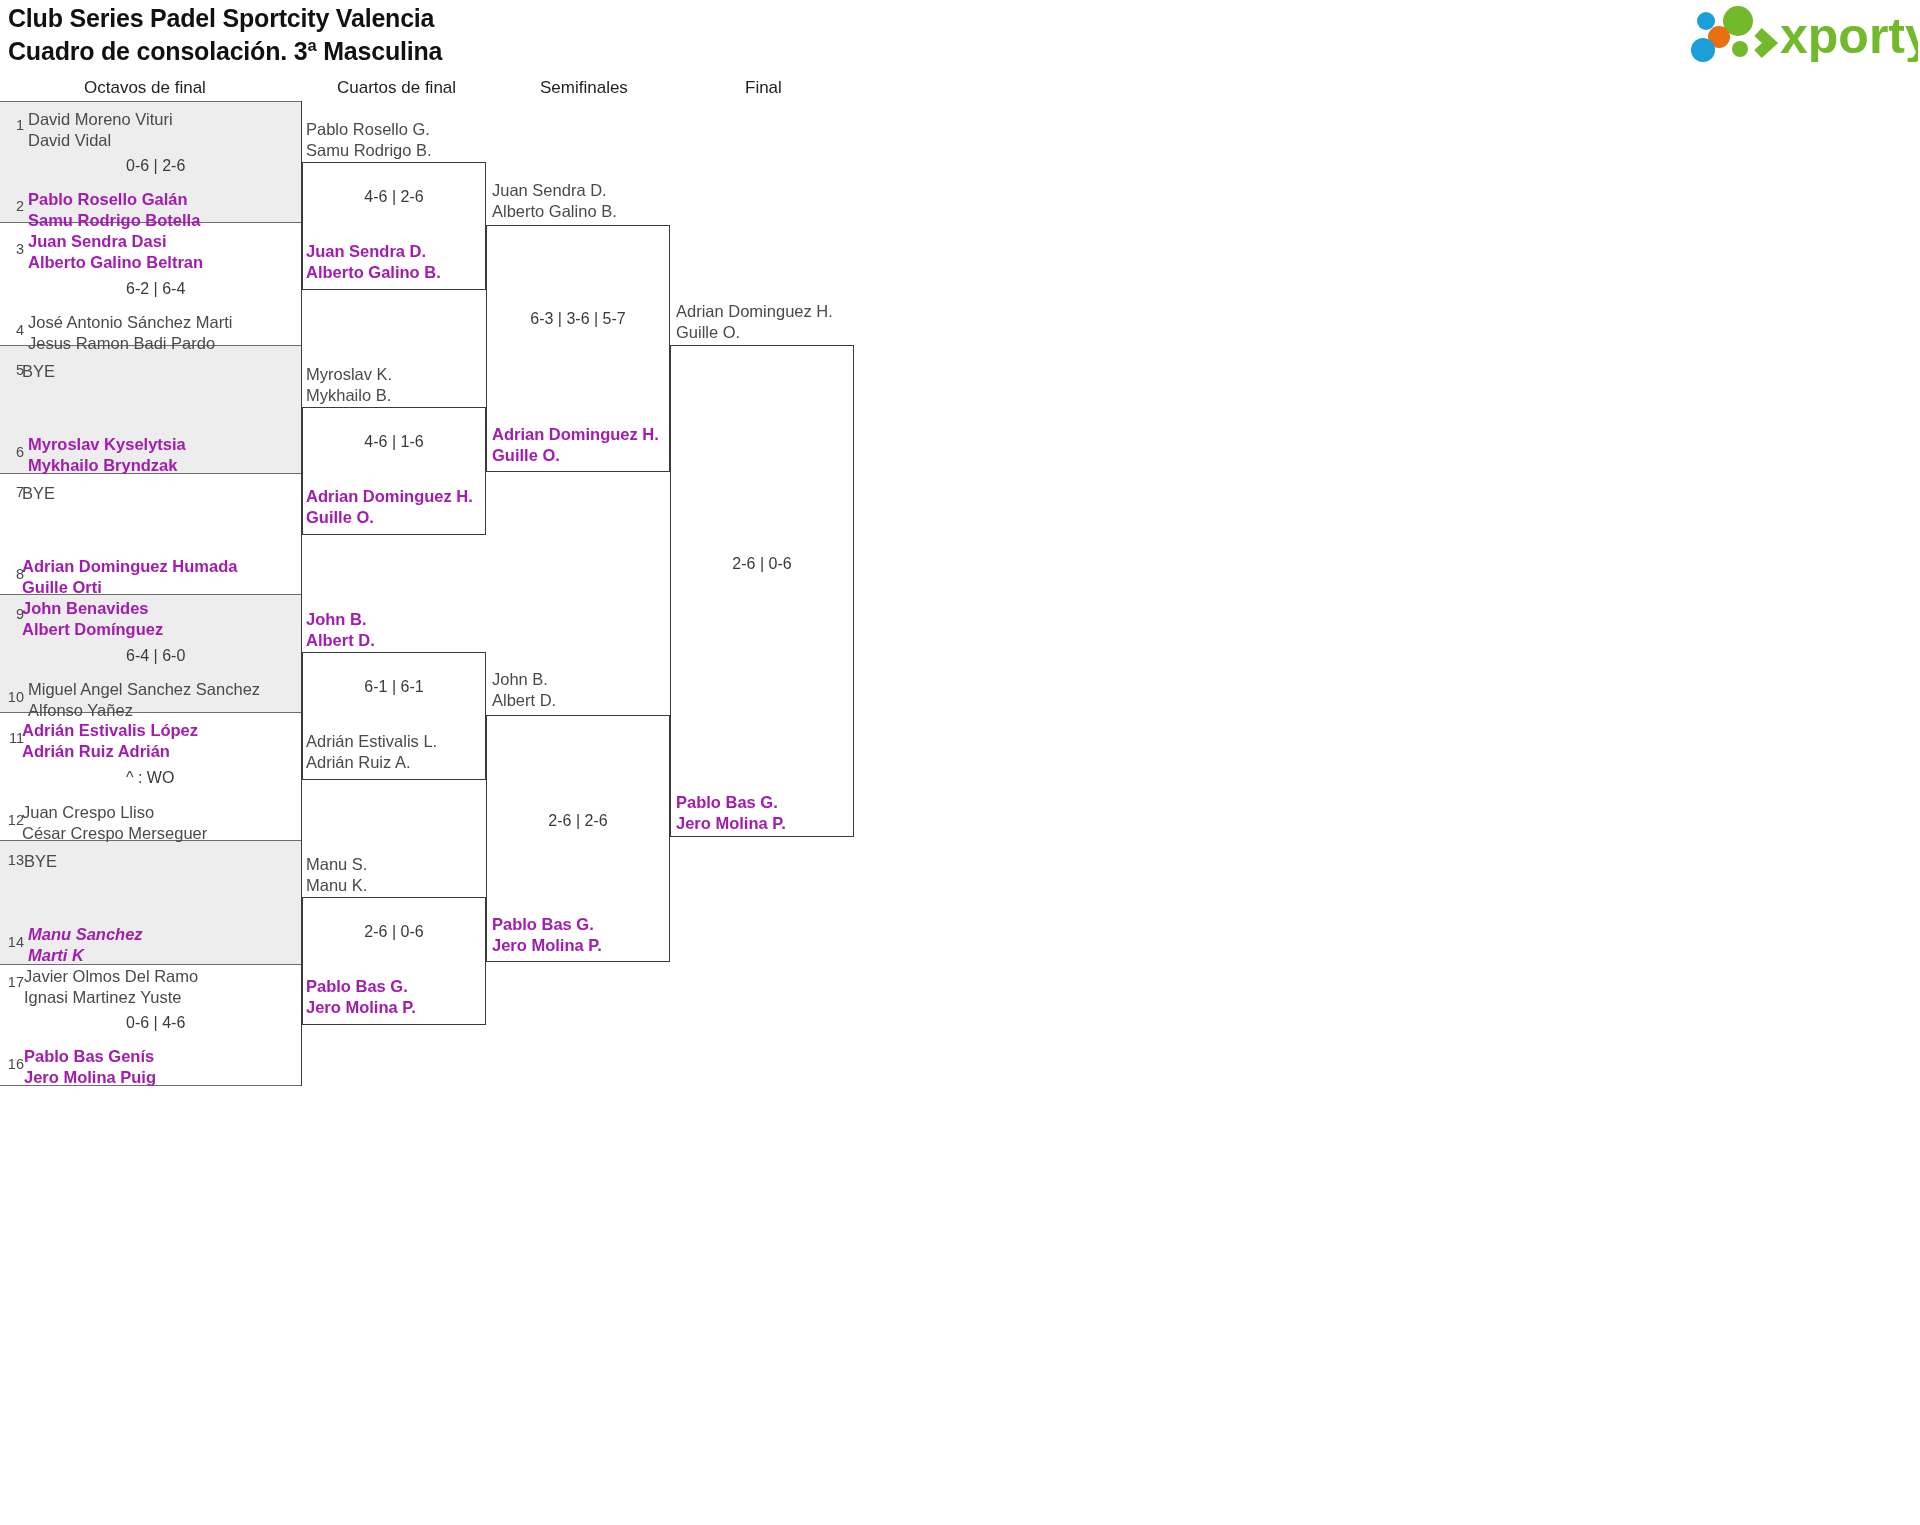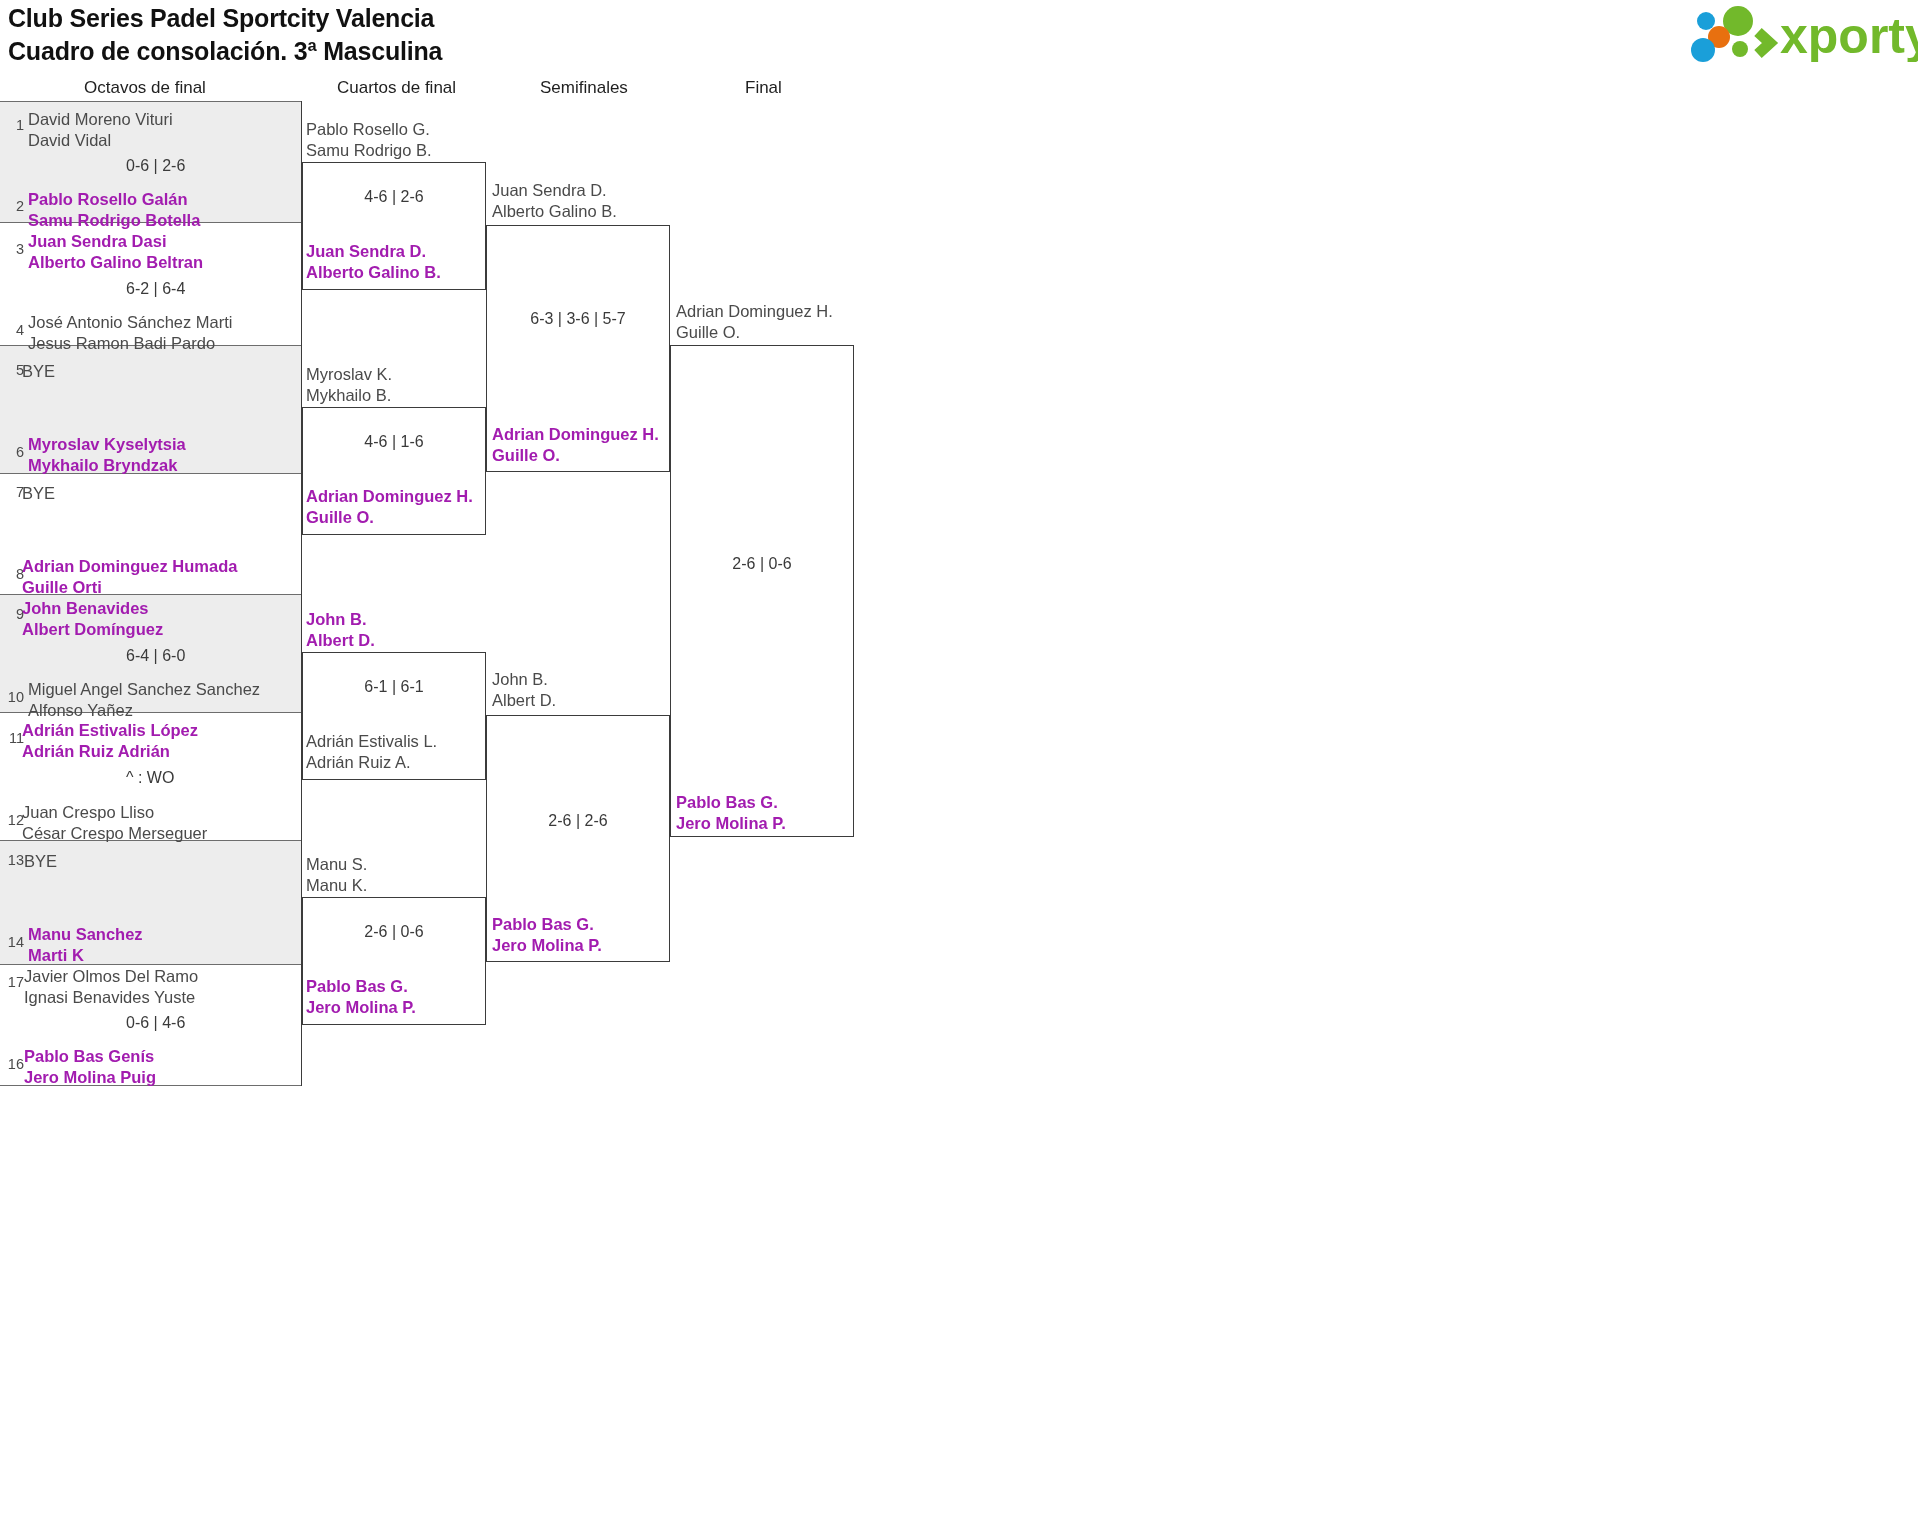--- a/index.html
+++ b/index.html
@@ -229,29 +229,29 @@
     <span>Juan Crespo Lliso</span><br>
     <span>César Crespo Merseguer</span>
   </div>
 
   <div class="seed" style="left:2px;  top:852px;">13</div>
   <div class="cell loser" style="left:24px; top:851px;">
     <span>BYE</span>
   </div>
   <div class="score" style="left:126px; top:894px;"></div>
   <div class="seed" style="left:2px;  top:934px;">14</div>
-  <div class="cell winner" style="left:28px; top:924px;">
+  <div class="cell winner" style="left:28px; top:924px;font-style:italic;">
     <span>Manu Sanchez</span><br>
     <span>Marti K</span>
   </div>
 
   <div class="seed" style="left:2px;  top:974px;">17</div>
   <div class="cell loser" style="left:24px; top:966px;">
     <span>Javier Olmos Del Ramo</span><br>
-    <span>Ignasi Benavides Yuste</span>
+    <span>Ignasi Martinez Yuste</span>
   </div>
   <div class="score" style="left:126px; top:1014px;">0-6 | 4-6</div>
   <div class="seed" style="left:2px;  top:1056px;">16</div>
   <div class="cell winner" style="left:24px; top:1046px;">
     <span>Pablo Bas Genís</span><br>
     <span>Jero Molina Puig</span>
   </div>
 
   <div class="box" style="left:302px; top:162px;  width:184px; height:128px;"></div>
   <div class="box" style="left:302px; top:407px;  width:184px; height:128px;"></div>

